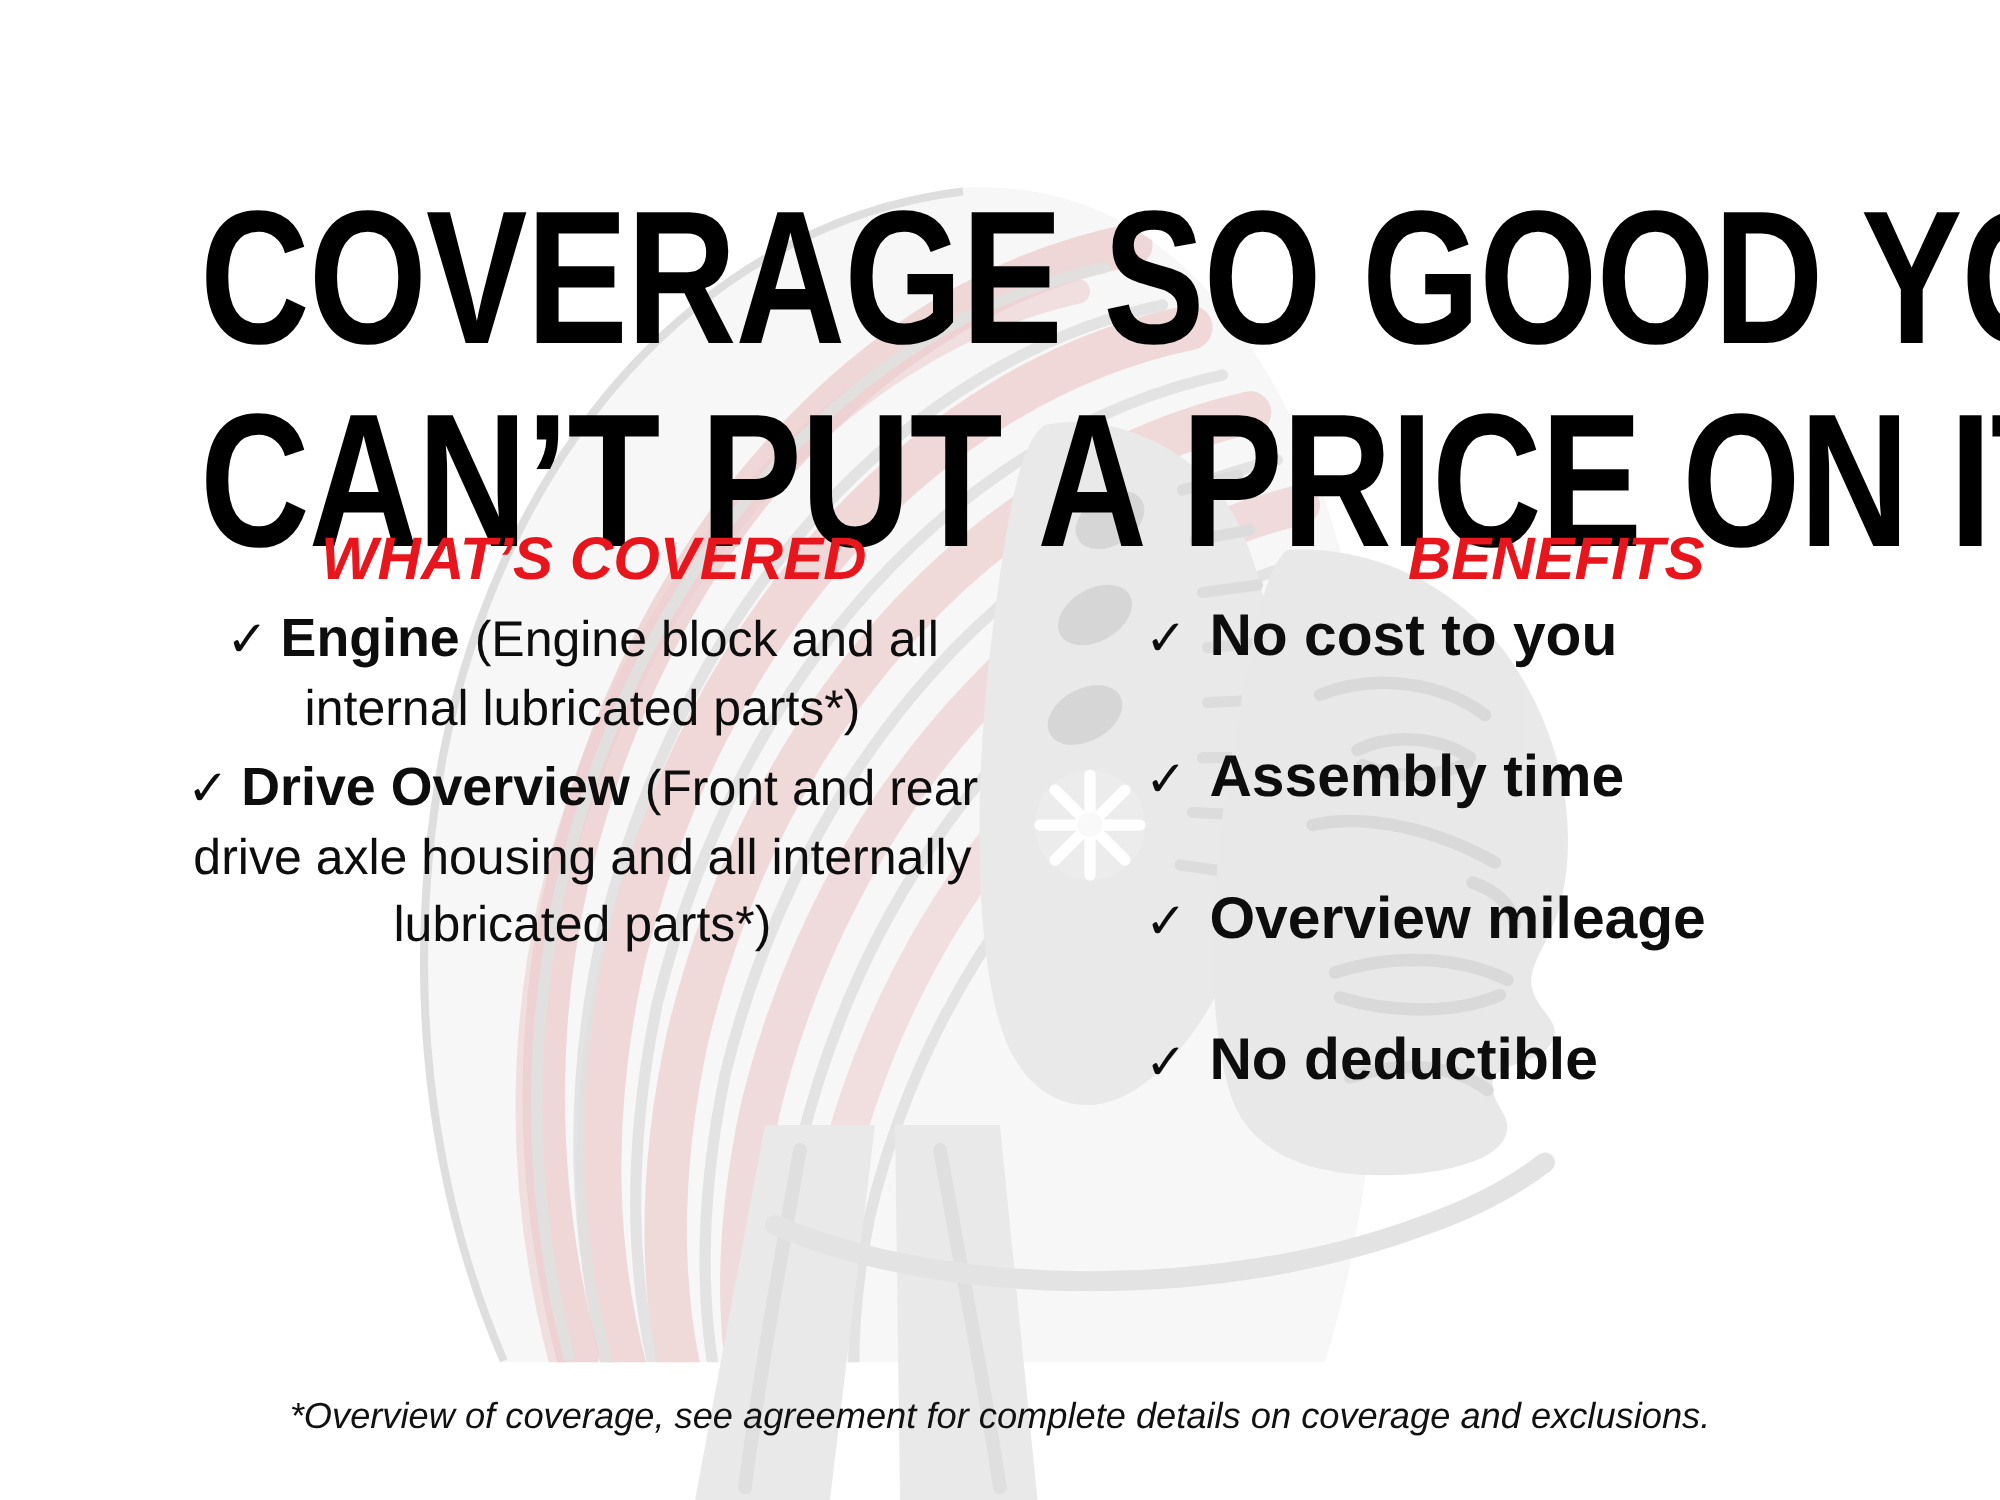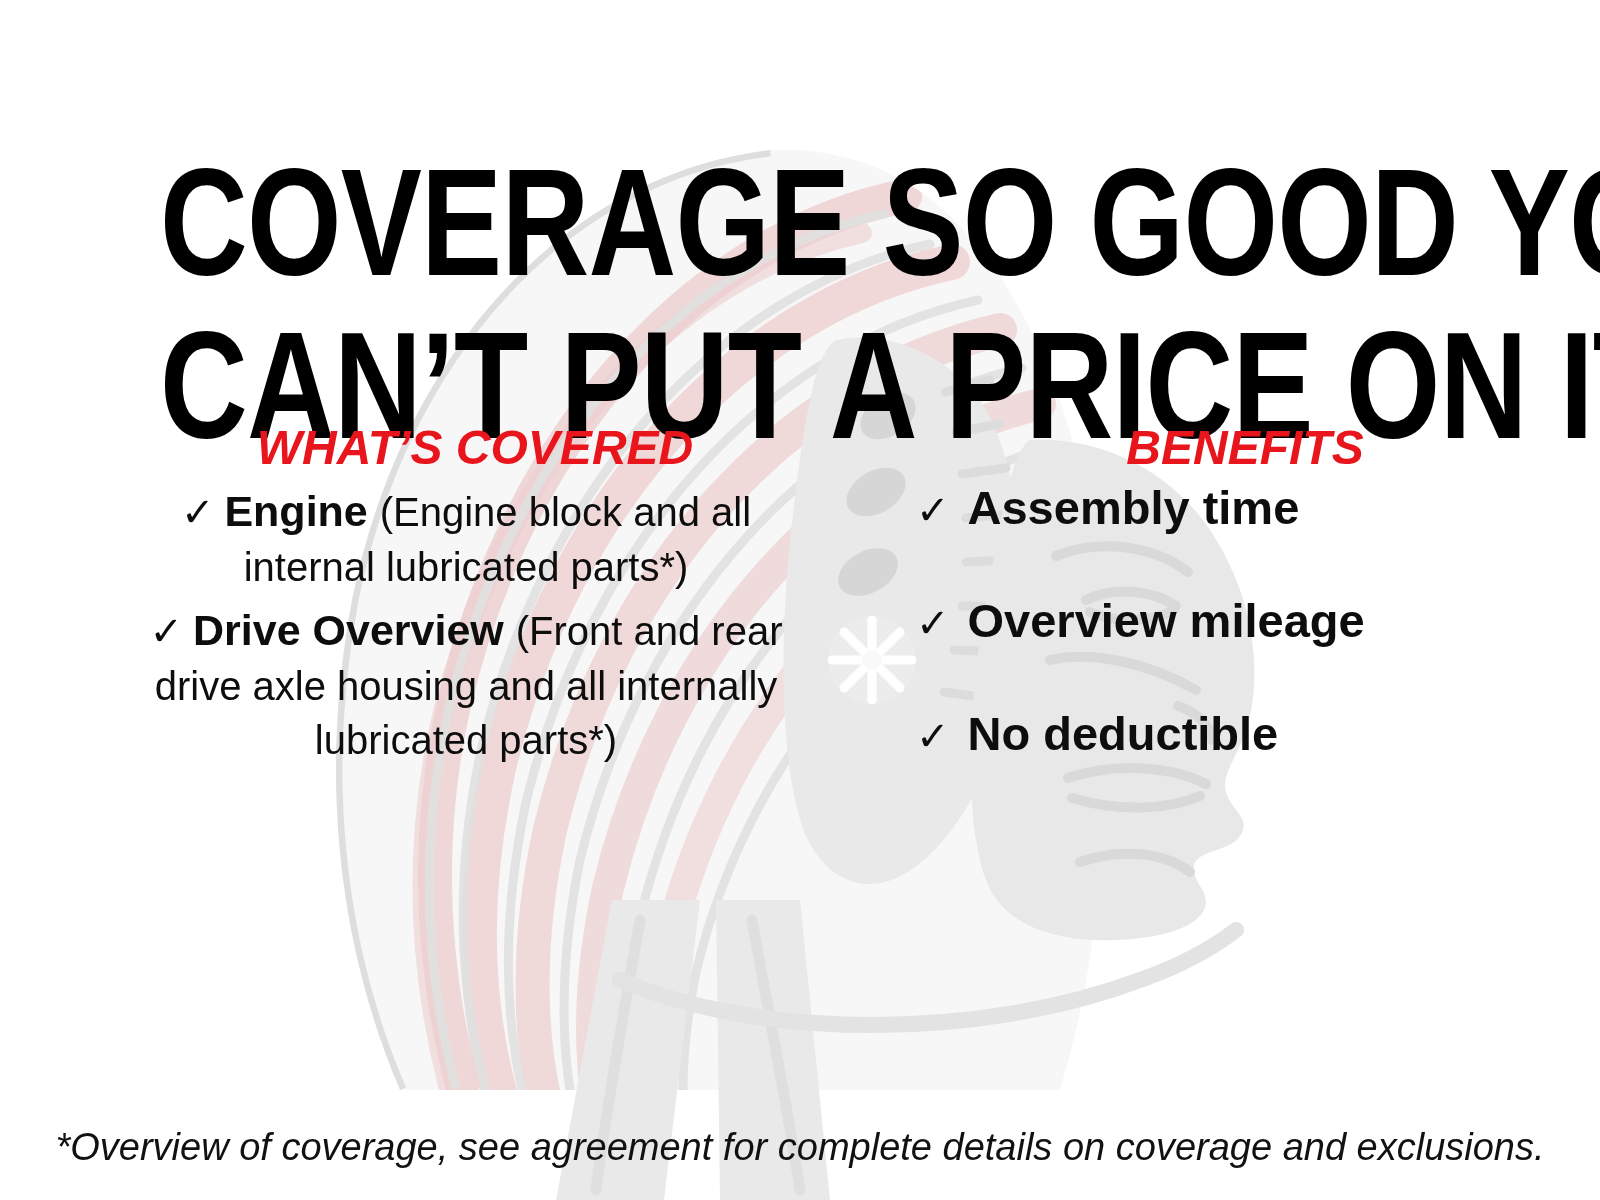--- a/index.html
+++ b/index.html
@@ -136,21 +136,21 @@
 
   
   .footnote {
     position: absolute;
     left: 0;
     top: 1090px;
     width: 1600px;
     text-align: center;
     color: #111111;
     font-style: italic;
-    font-size: 38px;
+    font-size: 29px;
     line-height: 1;
     z-index: 2;
   }
 </style>
 </head>
 <body>
 
 <div id="poster">
 
   <svg id="watermark" viewBox="0 0 1600 1200" xmlns="http://www.w3.org/2000/svg" aria-hidden="true">
@@ -312,20 +312,23 @@
           </li>
 
         </ul>
       </section>
 
       <section class="col col-right">
         <h2 class="col-heading">BENEFITS</h2>
 
         <ul class="list benefits-list">
 
+          <li class="benefit-item">
+            <span class="check">✓</span><span>No cost to you</span>
+          </li>
 
           <li class="benefit-item">
             <span class="check">✓</span><span>Assembly time</span>
           </li>
 
           <li class="benefit-item">
             <span class="check">✓</span><span>Overview mileage</span>
           </li>
 
           <li class="benefit-item">

